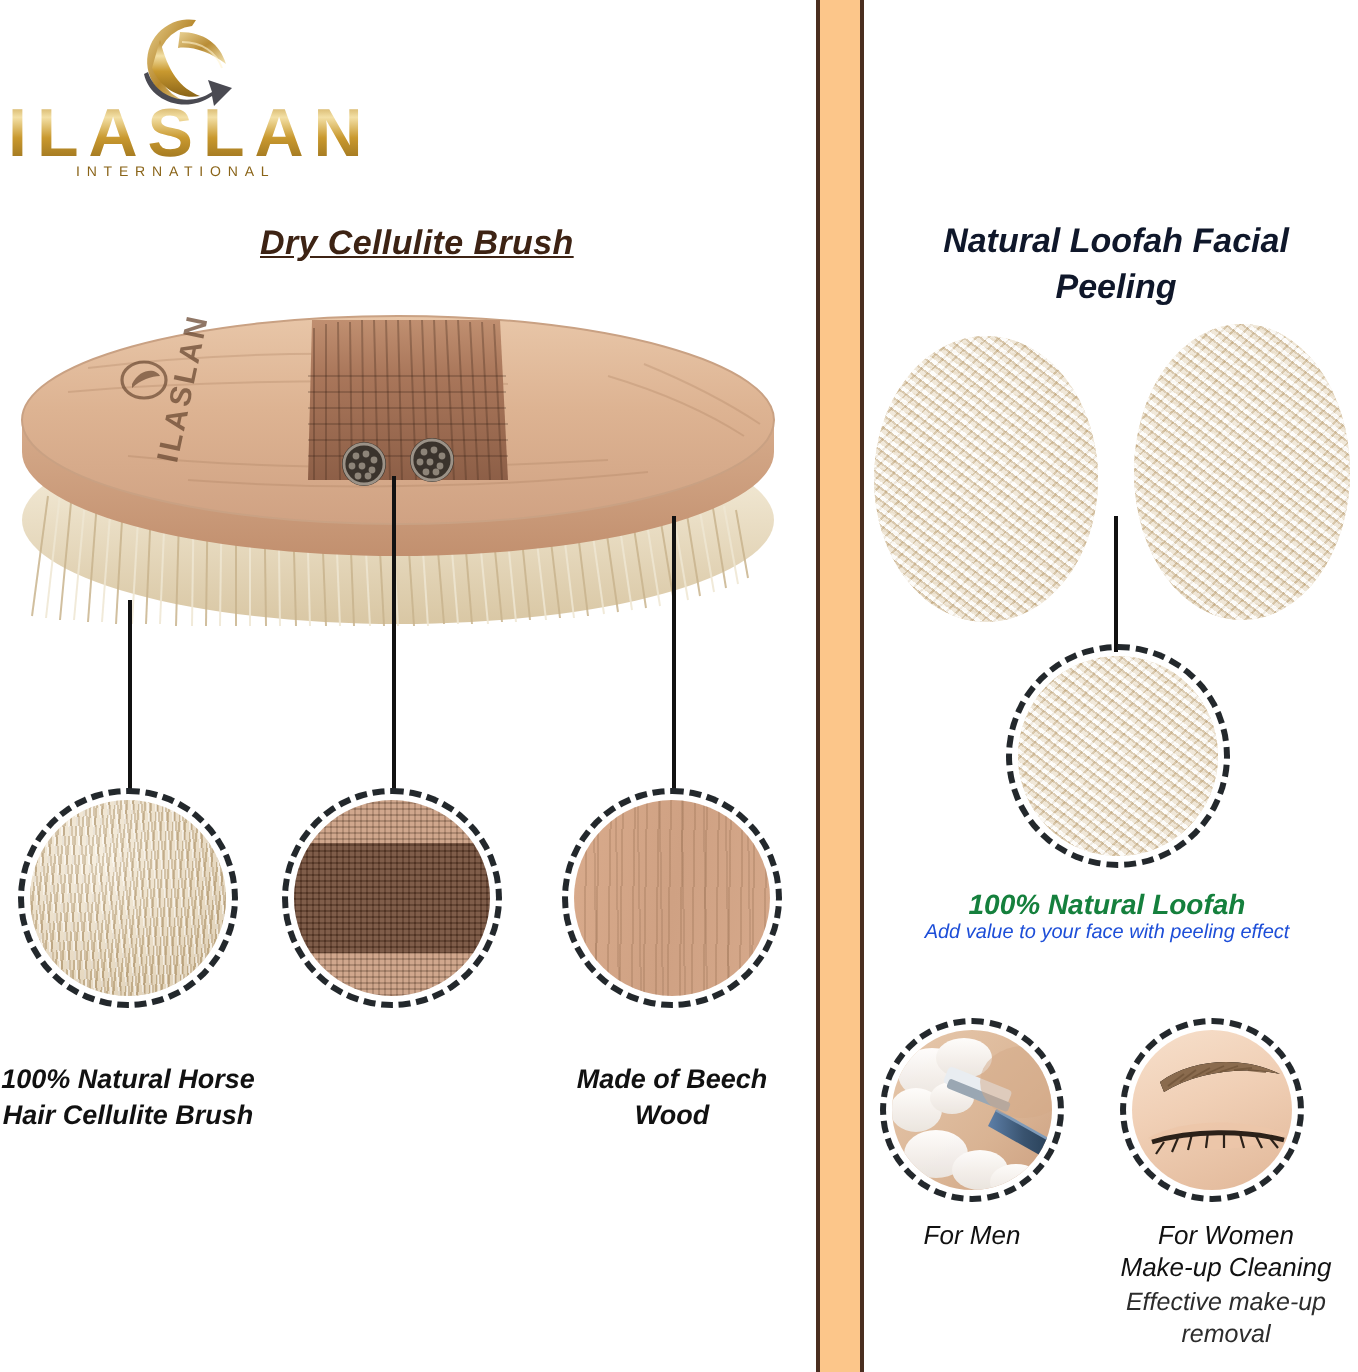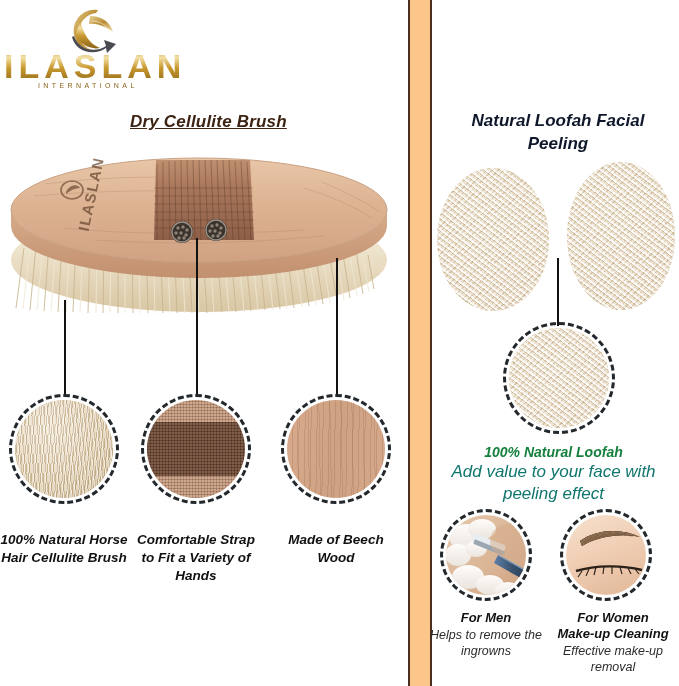--- a/index.html
+++ b/index.html
@@ -60,29 +60,29 @@
   .tex-loofah{width:100%;height:100%;
     background:
       repeating-linear-gradient(37deg, rgba(196,170,130,.55) 0 1px, rgba(255,255,255,.65) 1px 3px, rgba(222,203,172,.35) 3px 5px),
       repeating-linear-gradient(-44deg, rgba(176,150,110,.45) 0 1px, rgba(255,255,255,.55) 1px 4px),
       repeating-linear-gradient(12deg, rgba(205,182,146,.35) 0 1px, rgba(255,255,255,.4) 1px 5px),
       radial-gradient(circle at 45% 40%, #f6eedc 0%, #ece0c8 60%, #ddcdae 100%);}
 
   
   .loofah-cap{position:absolute;left:428px;top:444px;width:251px;text-align:center;}
   .loofah-cap .h{font-style:italic;font-weight:bold;font-size:14px;color:#15803d;}
-  .loofah-cap .s{font-style:italic;font-size:17px;color:#0f766e;line-height:1.28;margin-top:1px;}
+  .loofah-cap .s{font-style:italic;font-size:10px;color:#1d4ed8;line-height:1.28;margin-top:1px;}
 
   
   .pcircle{position:absolute;width:92px;height:92px;border-radius:50%;
     border:3px dashed #23282c;box-sizing:border-box;overflow:hidden;}
   .pcircle .inner{position:absolute;inset:3px;border-radius:50%;overflow:hidden;}
 
   .bcap{position:absolute;text-align:center;}
-  .bcap .h{font-style:italic;font-weight:bold;font-size:13px;color:#111;line-height:1.24;}
+  .bcap .h{font-style:italic;font-weight:normal;font-size:13px;color:#111;line-height:1.24;}
   .bcap .s{font-style:italic;font-size:12.5px;color:#2c2c2c;line-height:1.24;margin-top:2px;}
 </style>
 </head>
 <body>
 
 <div class="page">
 
   <div class="logo">
     <svg width="196" height="88" viewBox="0 0 196 88">
       <defs>
@@ -303,21 +303,20 @@
         <div class="tex-strap"></div>
       </div>
   </div>
   <div class="dcircle" style="left:281px;top:394px;">
     <div class="fill">
         <div class="tex-wood"></div>
       </div>
   </div>
 
   <div class="cap" style="left:-6px;top:531px;width:140px;">100% Natural Horse Hair Cellulite Brush</div>
-  <div class="cap" style="left:132px;top:531px;width:128px;">Comfortable Strap to Fit a Variety of Hands</div>
   <div class="cap" style="left:272px;top:531px;width:128px;">Made of Beech Wood</div>
 
   <div class="title-right">Natural Loofah Facial Peeling</div>
 
   <div class="loofah" style="left:437px;top:168px;width:112px;height:143px;">
     <div class="tex-loofah"></div>
   </div>
   <div class="loofah" style="left:567px;top:162px;width:108px;height:148px;">
     <div class="tex-loofah"></div>
   </div>
@@ -414,21 +413,20 @@
             <path d="M54 52 L56 59"></path>
           <path d="M62 53 L65 59"></path>
             <path d="M69 54 L73 59"></path>
         </g>
       </svg>
     </div>
   </div>
 
   <div class="bcap" style="left:424px;top:610px;width:124px;">
     <div class="h">For Men</div>
-    <div class="s">Helps to remove the ingrowns</div>
   </div>
 
   <div class="bcap" style="left:549px;top:610px;width:128px;">
     <div class="h">For Women</div>
     <div class="h">Make-up Cleaning</div>
     <div class="s">Effective make-up removal</div>
   </div>
 
 </div>
 

